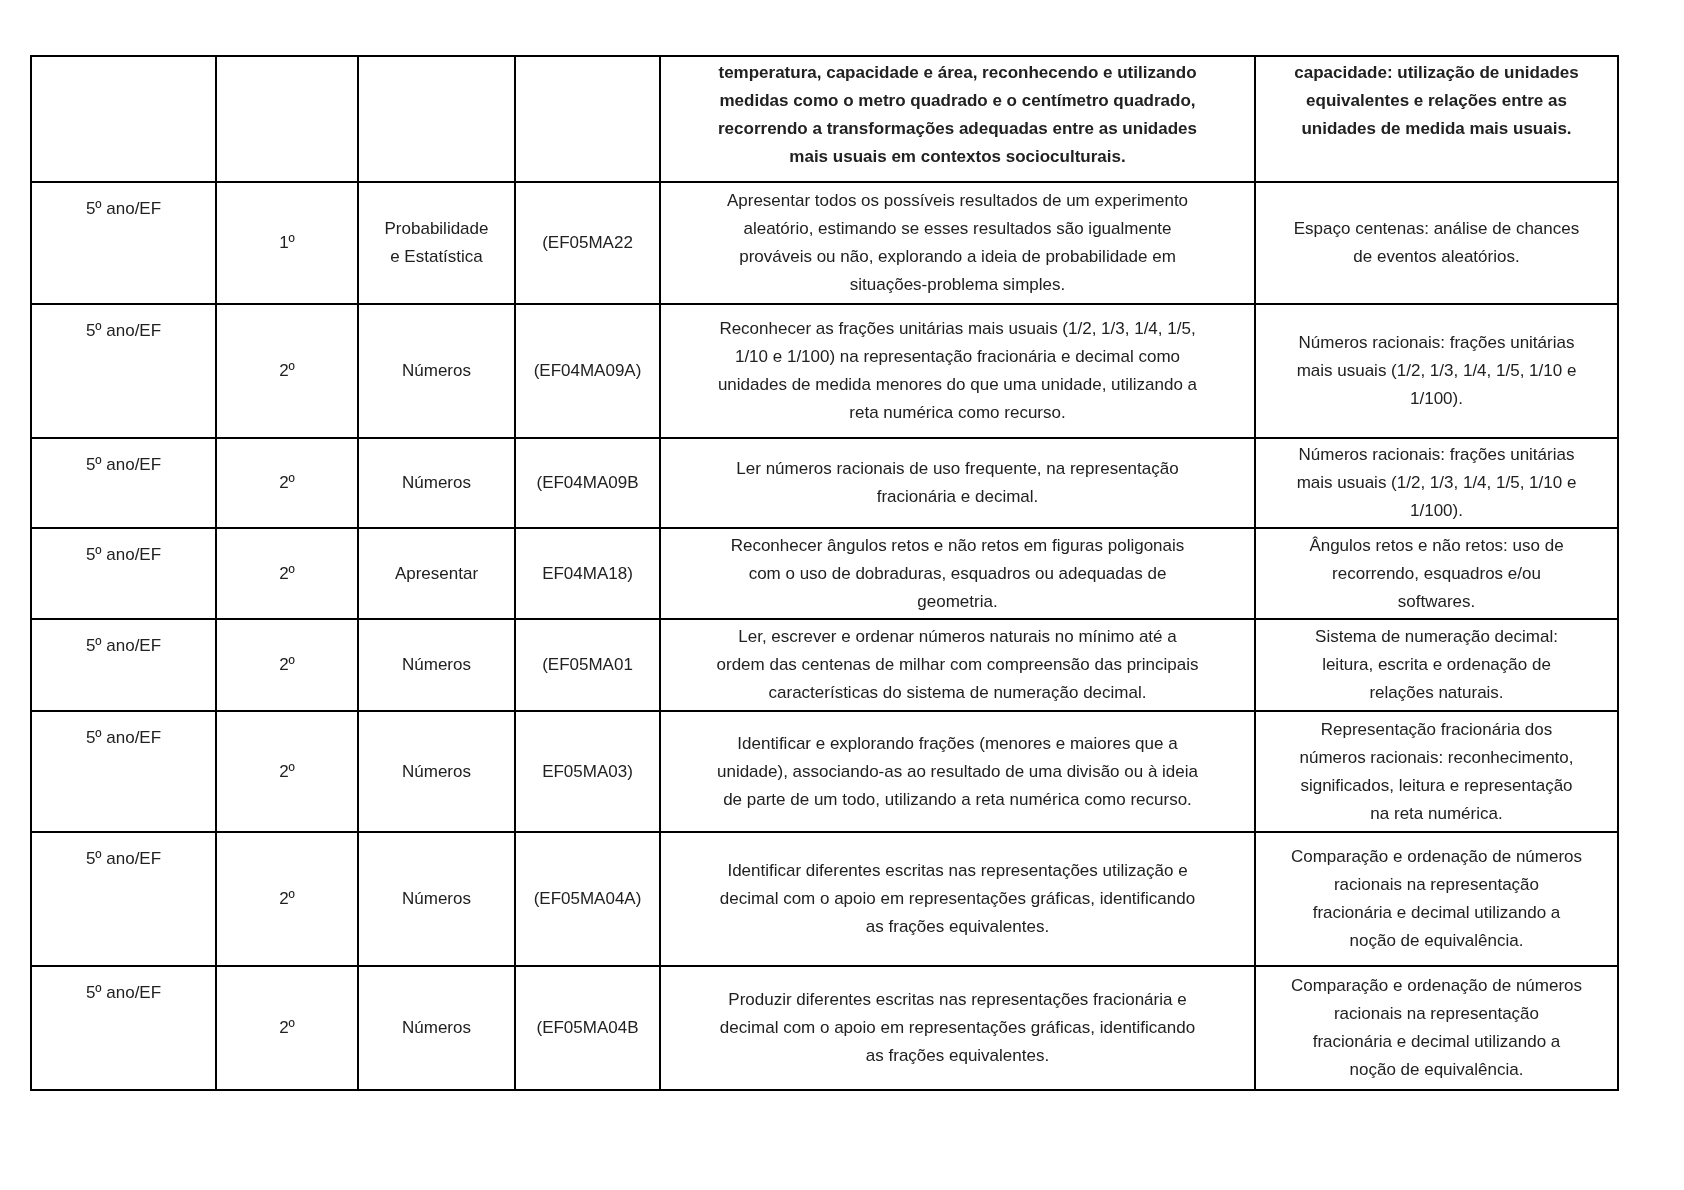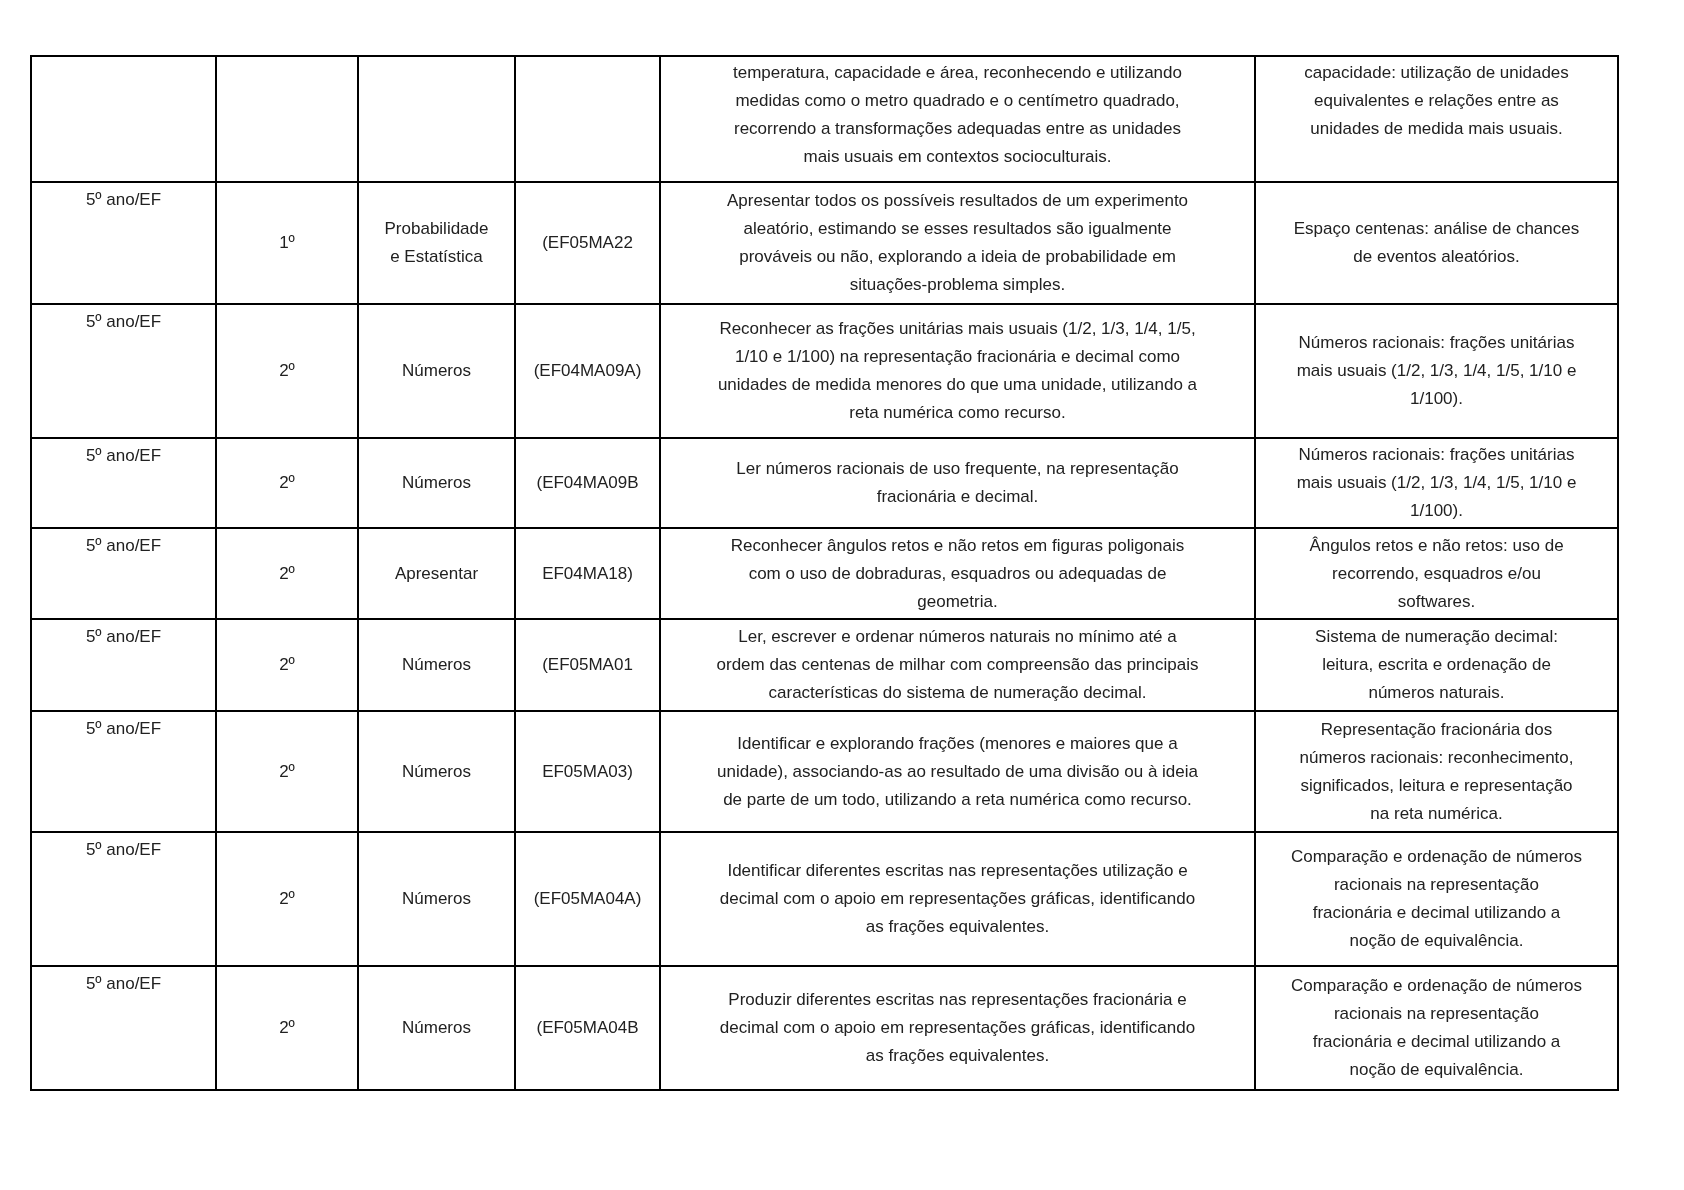--- a/index.html
+++ b/index.html
@@ -28,27 +28,27 @@
     padding: 2px 6px;
     font-size: 17px;
     line-height: 28px;
     color: #212121;
     white-space: pre-line;
     overflow: hidden;
   }
   
   .doc-table td.col-0 {
     vertical-align: top;
-    padding-top: 3px;
+    padding-top: 12px;
   }
   
   .doc-table tr.row-0 td {
     vertical-align: top;
   }
-  .row-0 { height: 126px; }
+  .row-0 { height: 126px; font-weight: bold; }
   .row-1 { height: 122px; }
   .row-2 { height: 134px; }
   .row-3 { height: 86px; }
   .row-4 { height: 91px; }
   .row-5 { height: 92px; }
   .row-6 { height: 121px; }
   .row-7 { height: 134px; }
   .row-8 { height: 124px; }
 </style>
 </head>
@@ -129,21 +129,21 @@
       <tr class="row-5">
         <td class="col-0">5º ano/EF</td>
         <td class="col-1">2º</td>
         <td class="col-2">Números</td>
         <td class="col-3">(EF05MA01</td>
         <td class="col-4">Ler, escrever e ordenar números naturais no mínimo até a
 ordem das centenas de milhar com compreensão das principais
 características do sistema de numeração decimal.</td>
         <td class="col-5">Sistema de numeração decimal:
 leitura, escrita e ordenação de
-números naturais.</td>
+relações naturais.</td>
       </tr>
       <tr class="row-6">
         <td class="col-0">5º ano/EF</td>
         <td class="col-1">2º</td>
         <td class="col-2">Números</td>
         <td class="col-3">EF05MA03)</td>
         <td class="col-4">Identificar e explorando frações (menores e maiores que a
 unidade), associando-as ao resultado de uma divisão ou à ideia
 de parte de um todo, utilizando a reta numérica como recurso.</td>
         <td class="col-5">Representação fracionária dos

